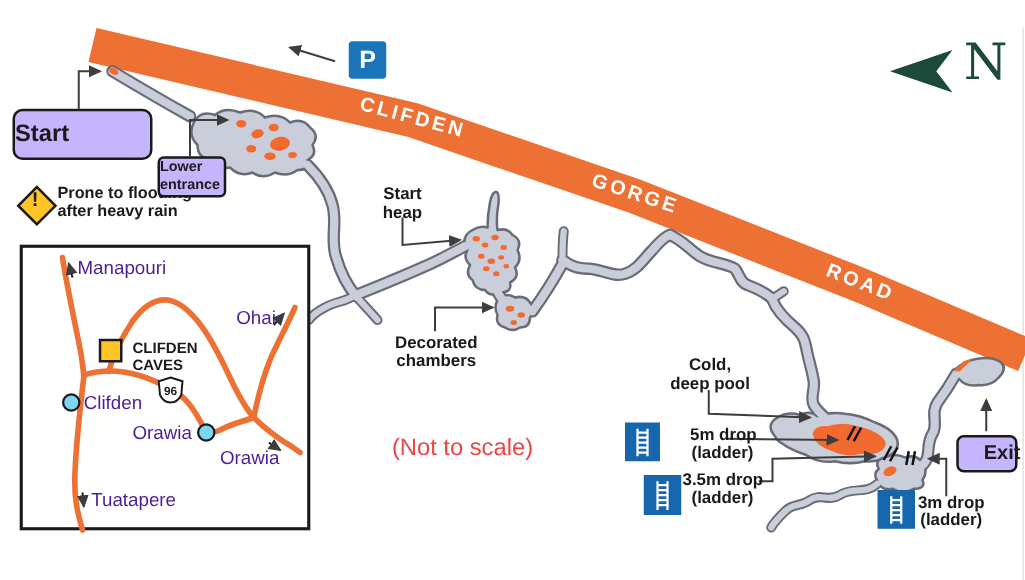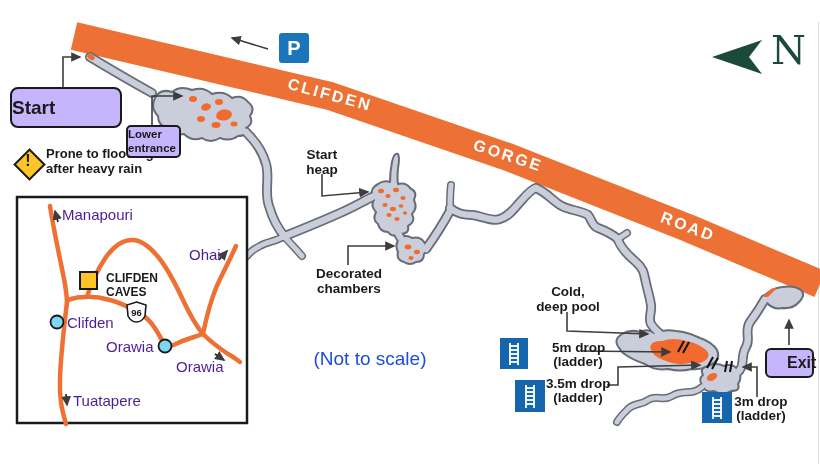--- a/index.html
+++ b/index.html
@@ -14,21 +14,21 @@
   .psign{position:absolute;left:279px;top:33px;width:30px;height:30px;background:#1B75BB;border-radius:3px;
          color:#fff;font-weight:bold;font-size:20px;display:flex;align-items:center;justify-content:center;}
   .ladder{position:absolute;background:#1666AE;display:flex;align-items:center;justify-content:center;}
   .warnwrap{position:absolute;left:14px;top:149px;width:28px;height:28px;}
   .warndiamond{position:absolute;left:4px;top:4px;width:19px;height:19px;background:#FFC425;
                border:2.5px solid #1a1a1a;transform:rotate(45deg);}
   .warnmark{position:absolute;left:0;top:3px;width:28px;text-align:center;font-weight:bold;font-size:16px;color:#1a1a1a;}
   .northN{position:absolute;left:771px;top:30px;font-family:"DejaVu Serif","Liberation Serif",serif;
           font-size:40px;color:#1C4A3A;line-height:1;}
   .scalenote{position:absolute;left:305px;top:348px;width:130px;text-align:center;
-             font-size:19px;color:#1d4ed8;font-weight:normal;}
+             font-size:19px;color:#ef4444;font-weight:normal;}
   .ins{position:absolute;font-weight:normal;font-size:15px;color:#4c1d95;white-space:nowrap;}
   .inscaves{position:absolute;font-weight:bold;font-size:12px;line-height:1.2;color:#1a1a1a;}
 </style>
 </head>
 <body>
 
 <div class="stage">
 
   <svg class="base" width="820" height="464" viewBox="0 0 820 464">
     <defs>

